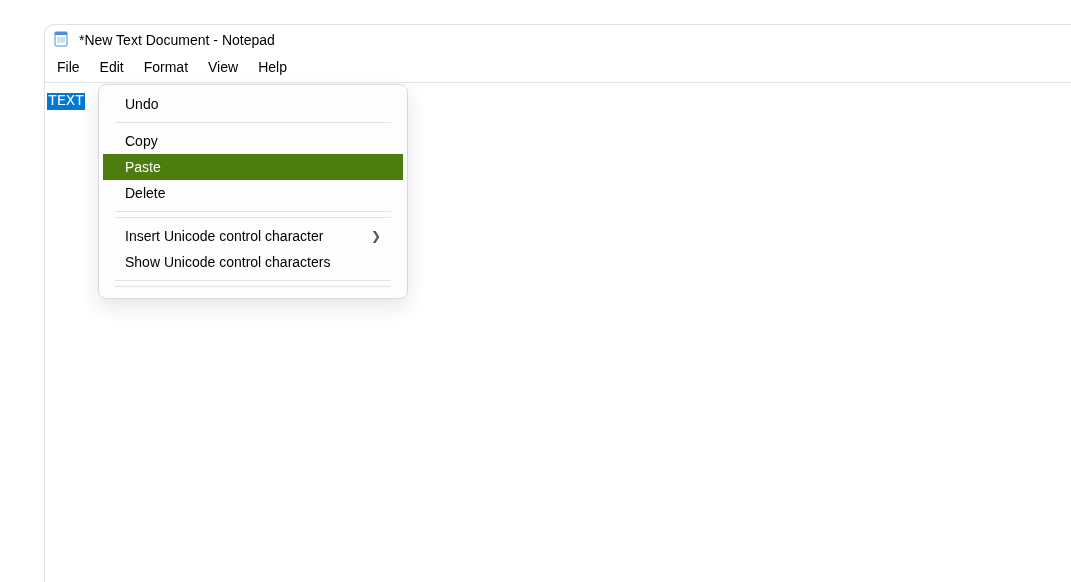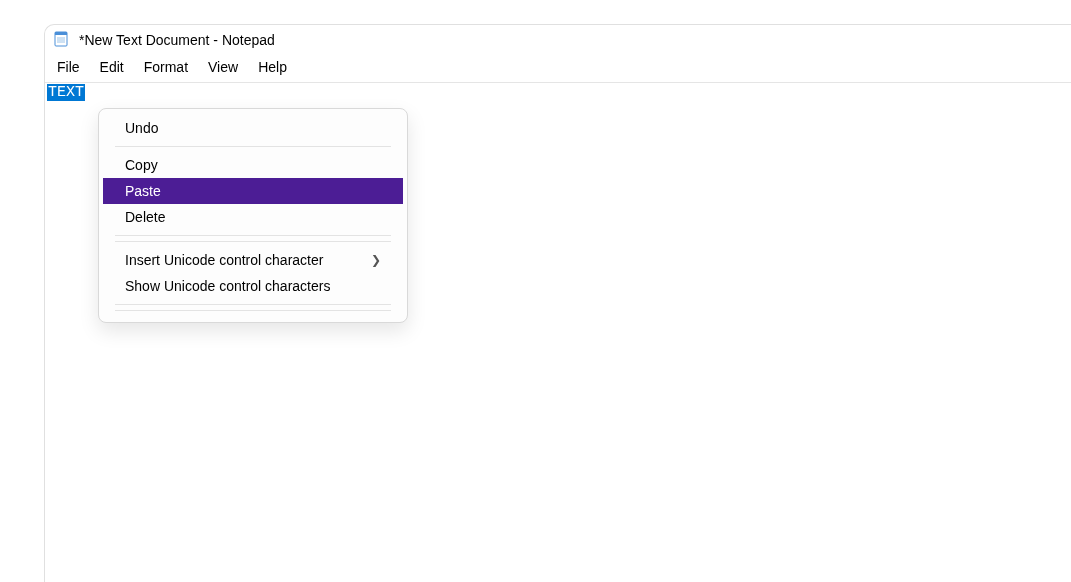--- a/index.html
+++ b/index.html
@@ -52,46 +52,46 @@
       padding: 0;
       min-height: 400px;
     }
     .selected-text {
       display: inline-block;
       background: #0078d4;
       color: #fff;
       font-family: Consolas, "Courier New", monospace;
       font-size: 15px;
       padding: 0 1px;
-      margin-top: 1px;
+      margin-top: 10px;
       margin-left: 2px;
     }
     .context-menu {
       position: absolute;
-      top: 108px;
+      top: 84px;
       left: 98px;
       width: 310px;
       background: #fdfdfd;
       border: 1px solid #d9d9d9;
       border-radius: 8px;
       box-shadow: 0 8px 20px rgba(0,0,0,0.10);
       padding: 6px 4px;
     }
     .ctx-item {
       display: flex;
       align-items: center;
       justify-content: space-between;
       height: 26px;
       padding: 0 22px;
       color: #000;
       font-size: 14px;
       cursor: default;
     }
     .ctx-item.highlight {
-      background: #4c1d95;
+      background: #4d7c0f;
       color: #fff;
       border-radius: 0;
       margin: 0;
     }
     .ctx-item.disabled { color: #9a9a9a; }
     .ctx-sep {
       height: 1px;
       background: #e3e3e3;
       margin: 5px 12px;
     }

